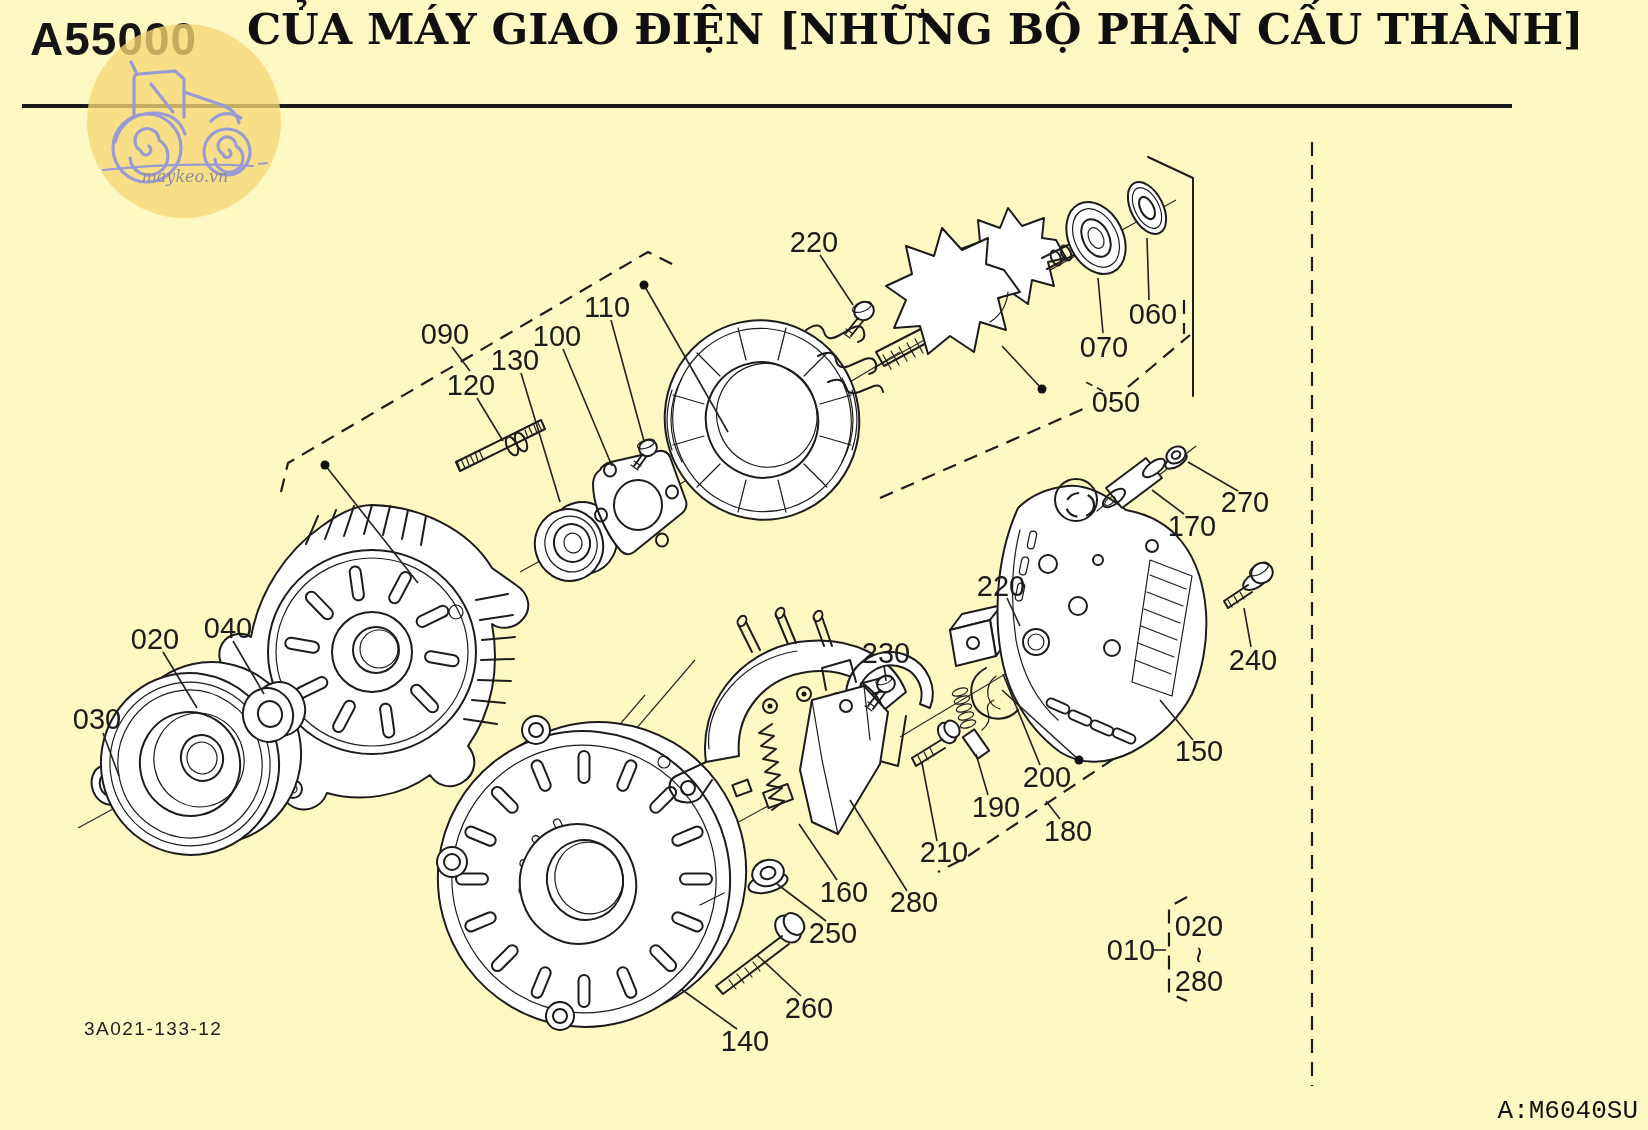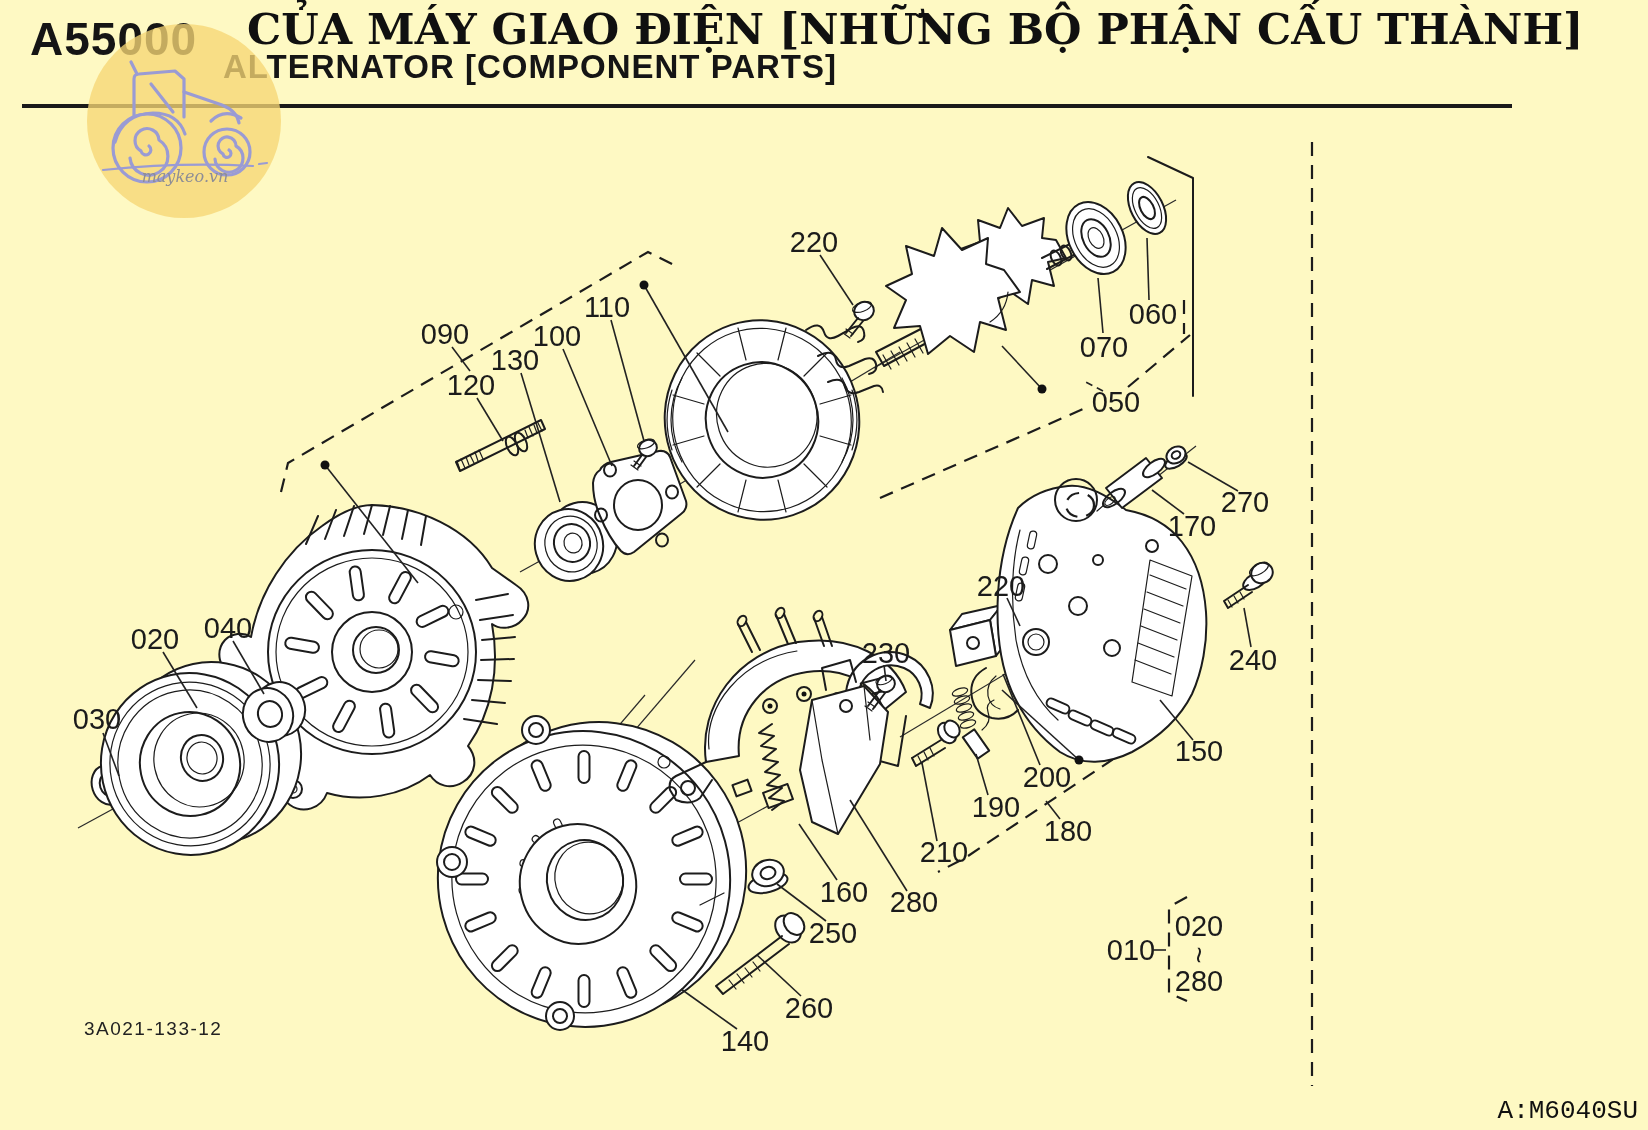--- a/index.html
+++ b/index.html
@@ -27,21 +27,20 @@
   .plabel{font-family:"Liberation Sans",sans-serif;font-size:29px;fill:#1b1b1b;
         text-anchor:middle;dominant-baseline:central;}
 </style>
 </head>
 <body>
 
 <div class="page">
 
   <div id="section-code">A55000</div>
   <div id="title-vi">CỦA MÁY GIAO ĐIỆN [NHỮNG BỘ PHẬN CẤU THÀNH]</div>
-  <div id="title-en">ALTERNATOR [COMPONENT PARTS]</div>
   <div id="header-rule"></div>
 
   <svg id="logo" viewBox="0 0 198 198">
     <circle cx="99" cy="99" r="97" fill="#f6d674" opacity="0.78"></circle>
     <g stroke="#9a9bd4" stroke-width="3.2" fill="none" stroke-linecap="round" stroke-linejoin="round">
 
       <path d="M49,93 L49,57 Q49,52 54,52 L90,49 L99,57 L99,95"></path>
       <path d="M66,62 L88,90"></path>
       <path d="M52,52 L46,40"></path>
 

